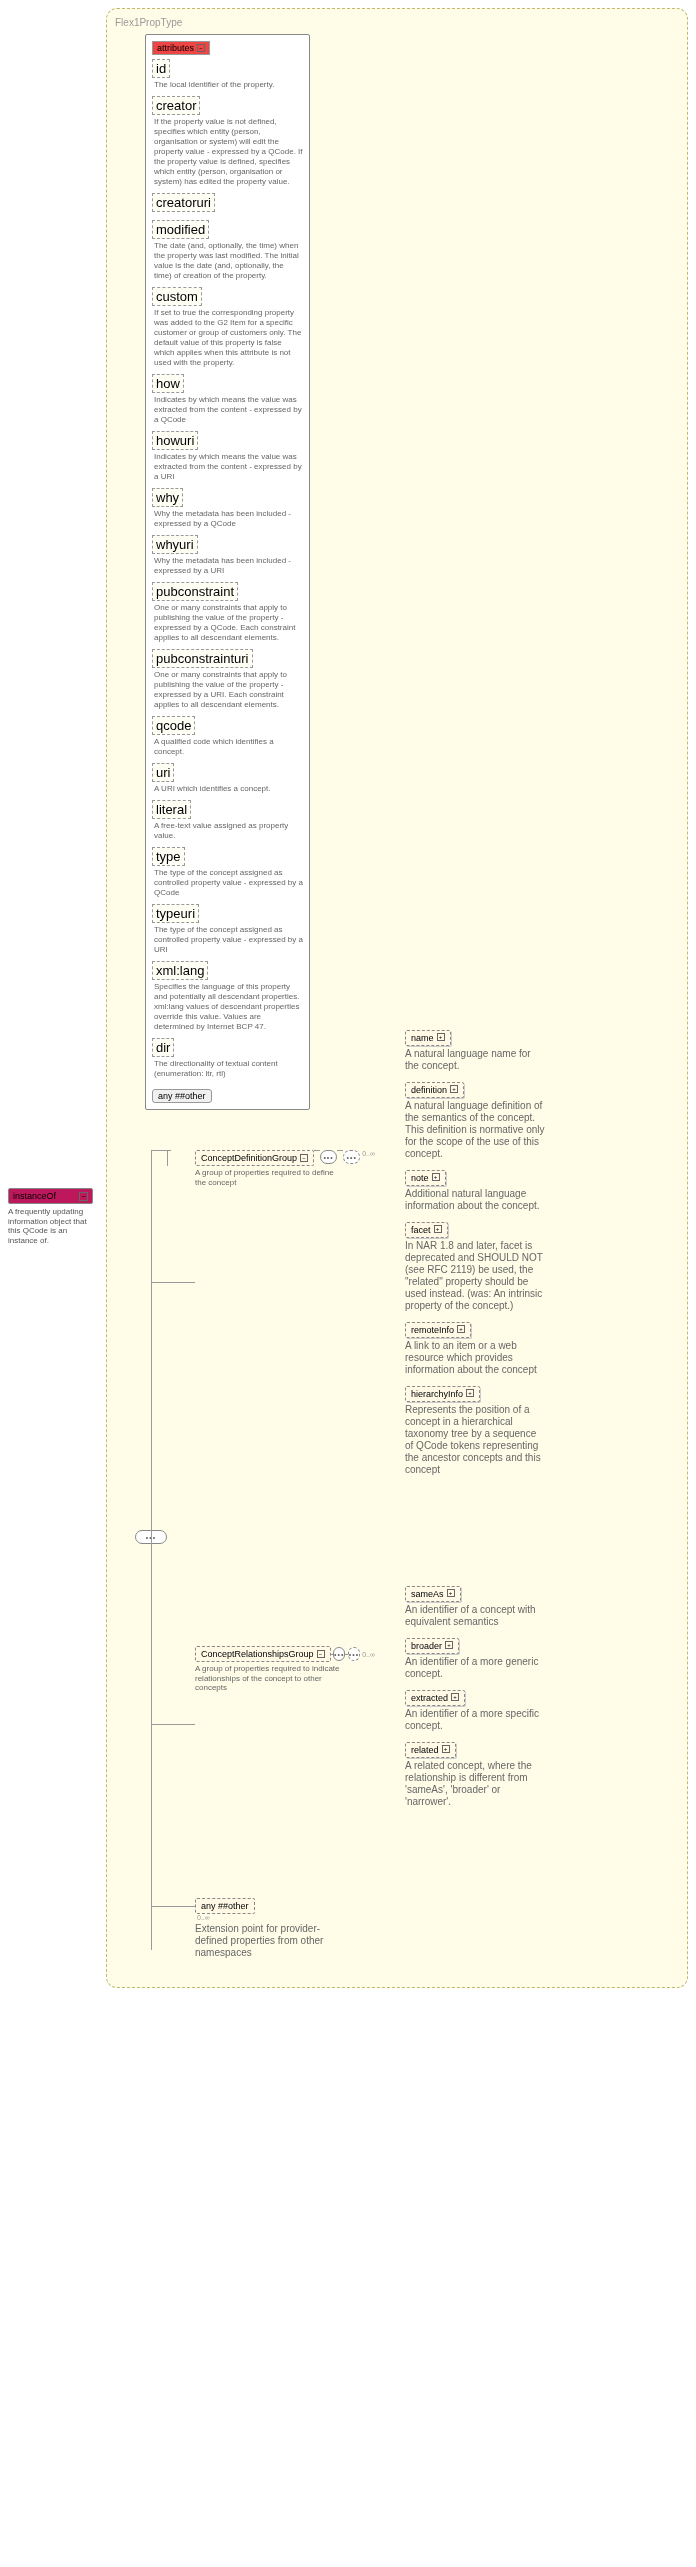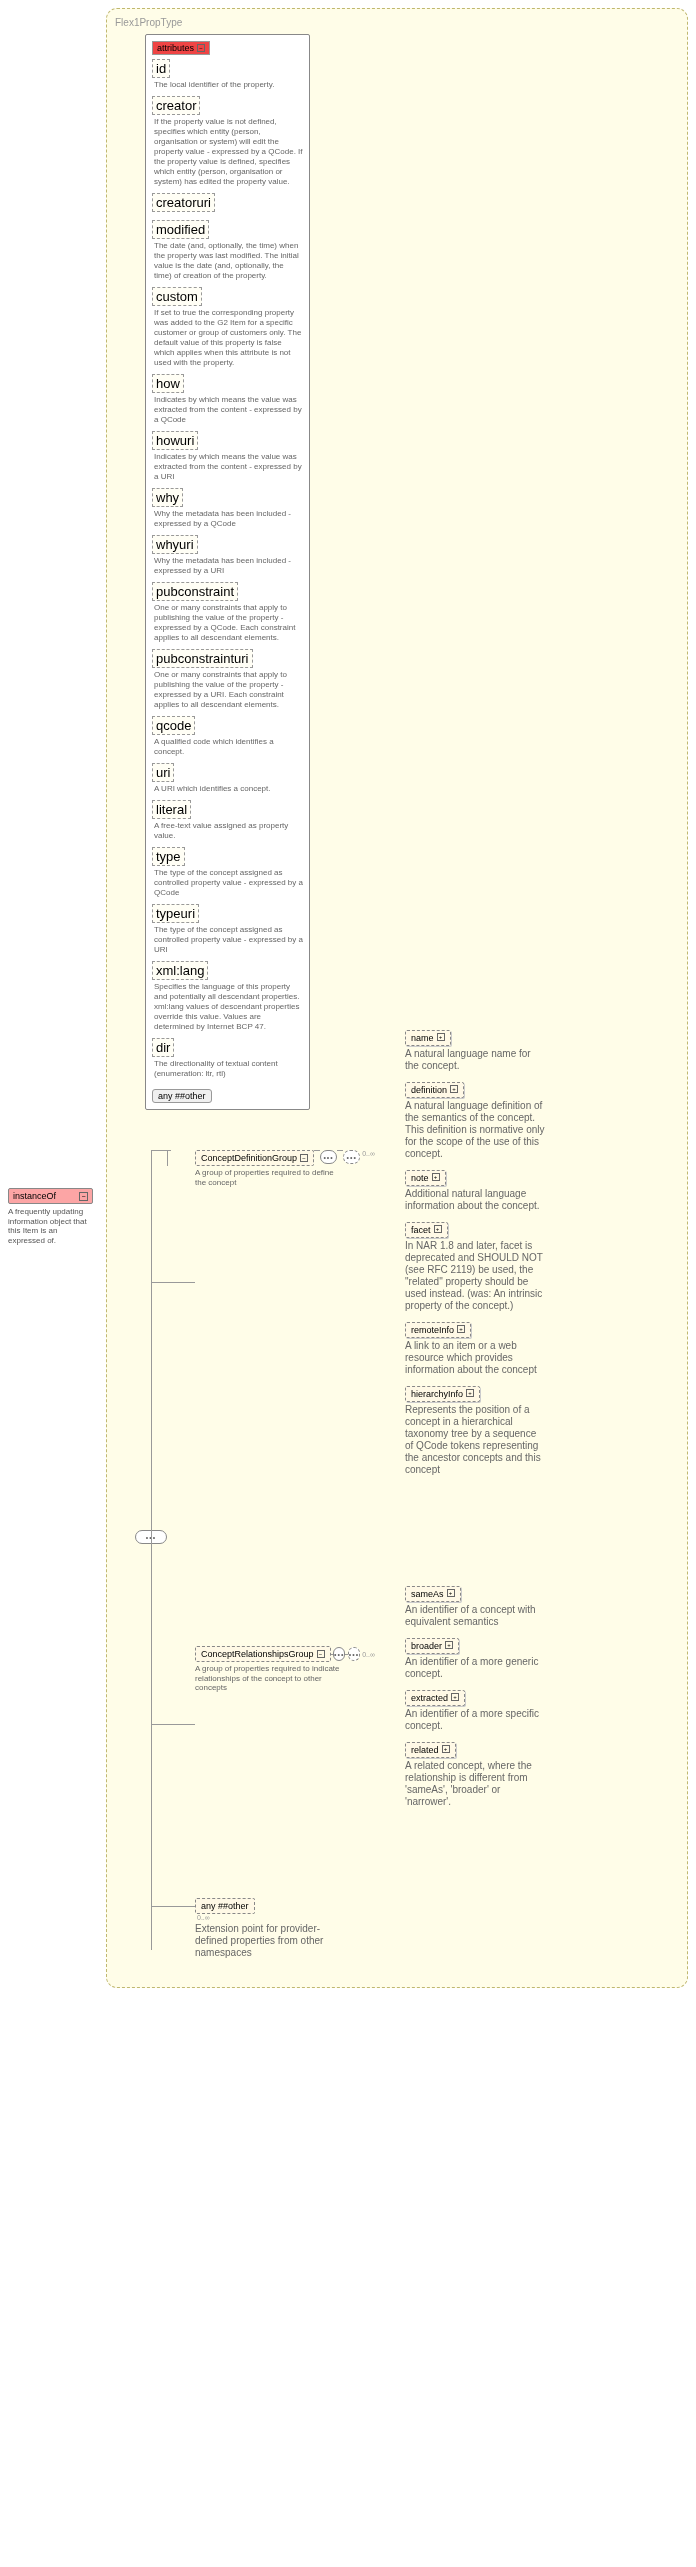--- a/index.html
+++ b/index.html
@@ -1,19 +1,19 @@
 <!DOCTYPE html>
 <html><head>
 <meta charset="utf-8">
 <style>
 *{margin:0;padding:0;box-sizing:border-box}
 body{font-family:Arial,sans-serif;font-size:9px;background:#fff;padding:8px;width:696px}
 .diagram{position:relative;display:flex;align-items:flex-start}
 .root-col{width:90px;margin-top:1180px}
-.root-box{border:1px solid #888;background:#fca5a5;border-radius:2px;padding:2px 4px;font-size:9px;display:flex;align-items:center;justify-content:space-between;width:85px}
+.root-box{border:1px solid #888;background:#be185d;border-radius:2px;padding:2px 4px;font-size:9px;display:flex;align-items:center;justify-content:space-between;width:85px}
 .root-box .expbtn{width:9px;height:9px;border:1px solid #666;display:flex;align-items:center;justify-content:center;font-size:7px;cursor:pointer}
 .root-desc{font-size:8px;color:#555;margin-top:3px;line-height:1.2;width:85px}
 .main-area{flex:1;margin-left:8px;border:1px dashed #c0b870;background:#fffde8;padding:8px;border-radius:11px;width:580px}
 .type-title{font-size:10px;color:#999;margin-bottom:6px}
 .attrs-panel{margin-left:30px;border:1px solid #888;background:#fff;padding:6px;width:165px;border-radius:2px}
 .attrs-header{font-size:9px;border:1px solid #999;background:#ef4444;padding:1px 4px;display:inline-flex;align-items:center;gap:3px;margin-bottom:4px}
 .attrs-header .expbtn{width:8px;height:8px;border:1px solid #666;display:flex;align-items:center;justify-content:center;font-size:6px}
 .attr-item{margin-bottom:6px}
 .attr-name{border:1px dashed #999;background:#fffef5;padding:1px 3px;display:inline-block;font-size:13px;margin-bottom:2px}
 .attr-desc{font-size:8px;color:#666;line-height:1.25;margin-left:2px}
@@ -43,21 +43,21 @@
 </head>
 <body>
 
 <div class="diagram">
 
   <div class="root-col">
     <div class="root-box">
       <span>instanceOf</span>
       <span class="expbtn">−</span>
     </div>
-    <div class="root-desc">A frequently updating information object that this Item is an expressed of.</div>
+    <div class="root-desc">A frequently updating information object that this QCode is an instance of.</div>
   </div>
 
   <div class="main-area">
     <div class="type-title">Flex1PropType</div>
 
     <div class="attrs-panel">
       <div class="attrs-header">
         <span>attributes</span>
         <span class="expbtn">−</span>
       </div>

